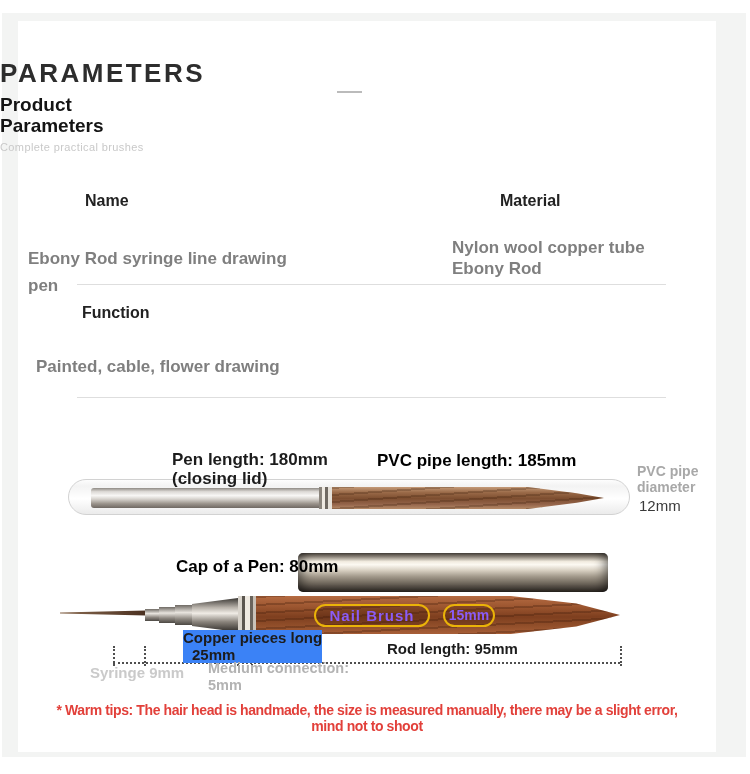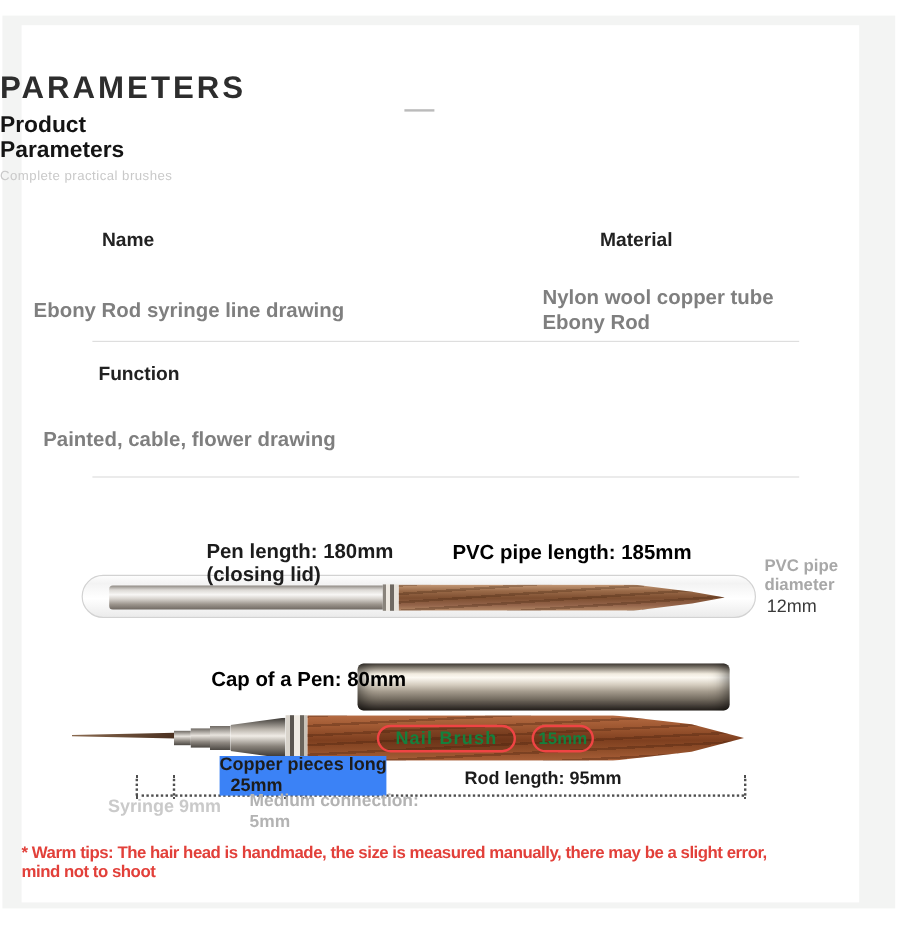--- a/index.html
+++ b/index.html
@@ -57,30 +57,30 @@
   .p2-bell { position:absolute; left:192px; top:598px; width:46px; height:34px;
              background:linear-gradient(180deg,#3a3733 0%,#b8b2aa 28%,#f0ece6 45%,#8a847c 70%,#2e2b28 100%);
              clip-path:polygon(0 18%,100% 0,100% 100%,0 82%); }
   .p2-rings { position:absolute; left:238px; top:596px; width:18px; height:38px;
               background:linear-gradient(90deg,#d9d4cc 0 4px,#5a554f 4px 7px,#efeae2 7px 12px,#6a645c 12px 15px,#c9c2b8 15px 18px); }
   .p2-wood { position:absolute; left:256px; top:596px; width:364px; height:38px;
              background:linear-gradient(180deg,#b56b42 0%,#9c5630 28%,#7e3f1f 55%,#93502b 80%,#a85f38 100%);
              clip-path:polygon(0 0,70% 0,88% 20%,100% 50%,88% 80%,70% 100%,0 100%); }
   .p2-wood:after { content:""; position:absolute; inset:0;
              background:repeating-linear-gradient(177deg,rgba(60,25,8,.30) 0 2px,rgba(0,0,0,0) 2px 8px); }
-  .engrave { position:absolute; top:604px; height:23px; border:2px solid #ef4444; border-radius:12px;
-             background:rgba(70,30,10,.28); color:#15803d; font-weight:bold; text-align:center;
+  .engrave { position:absolute; top:604px; height:23px; border:2px solid #eab308; border-radius:12px;
+             background:rgba(70,30,10,.28); color:#8b5cf6; font-weight:bold; text-align:center;
              line-height:19px; letter-spacing:1px; z-index:2; }
 
   
   .measure-h { position:absolute; left:113px; top:662px; width:507px; height:0;
                border-top:2px dotted #4f4f4f; }
   .tick { position:absolute; top:646px; width:0; height:20px; border-left:2px dotted #4f4f4f; }
 
-  .warning { position:absolute; left:18px; top:703px; width:698px; text-align:left;
+  .warning { position:absolute; left:18px; top:703px; width:698px; text-align:center;
              color:#e2403a; font-weight:bold; font-size:14px; letter-spacing:-0.4px; line-height:15.5px; }
 
   .z2 { z-index:2; }
 </style>
 </head>
 <body>
 
 <div class="page">
   <div class="frame"></div>
   <div class="card"></div>
@@ -91,20 +91,21 @@
     <div>Product</div>
     <div>Parameters</div>
   </div>
   <div class="tagline">Complete practical brushes</div>
 
   <div class="abs spec-label" style="left:85px; top:192px;">Name</div>
   <div class="abs spec-label" style="left:500px; top:192px;">Material</div>
 
   <div class="abs spec-value z2" style="left:28px; top:245px; width:280px; text-align:left;">
     <div>Ebony Rod syringe line drawing</div>
+    <div>pen</div>
   </div>
   <div class="abs spec-value" style="left:452px; top:237px; line-height:21px;">
     <div>Nylon wool copper tube</div>
     <div>Ebony Rod</div>
   </div>
   <div class="rule" style="top:284px;"></div>
 
   <div class="abs spec-label" style="left:82px; top:304px;">Function</div>
   <div class="abs spec-value" style="left:36px; top:357px; line-height:19px;">Painted, cable, flower drawing</div>
 

